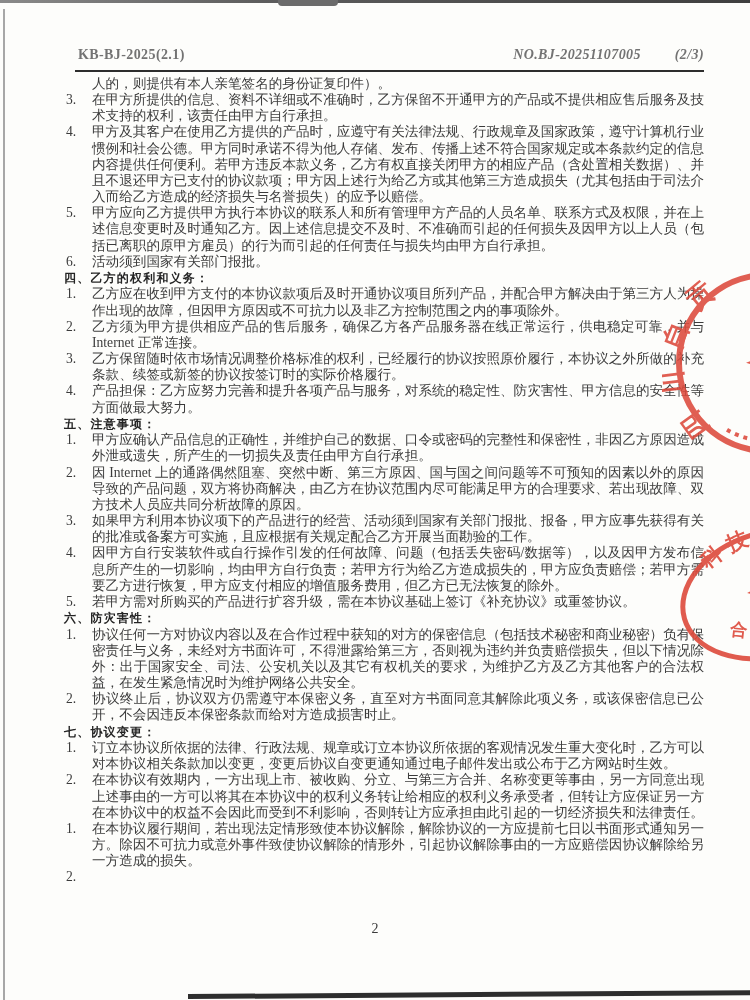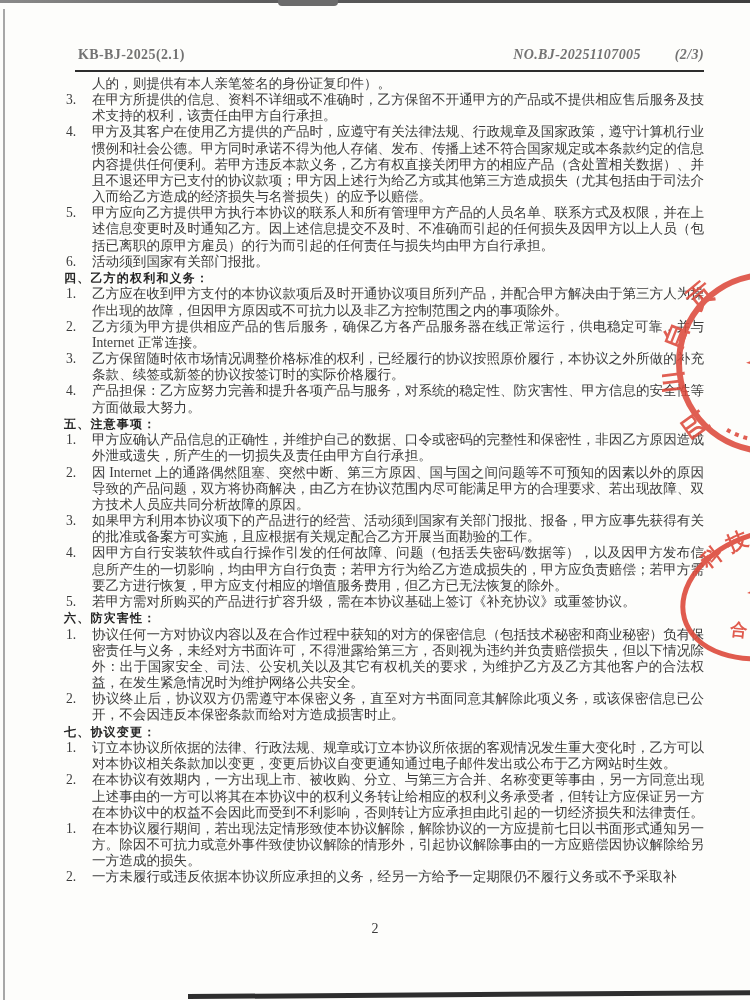--- a/index.html
+++ b/index.html
@@ -139,21 +139,20 @@
       <span class="num">2.</span>
       <span>在本协议有效期内，一方出现上市、被收购、分立、与第三方合并、名称变更等事由，另一方同意出现上述事由的一方可以将其在本协议中的权利义务转让给相应的权利义务承受者，但转让方应保证另一方在本协议中的权益不会因此而受到不利影响，否则转让方应承担由此引起的一切经济损失和法律责任。</span>
     </div>
 
     <div class="clause">
       <span class="num">1.</span>
       <span>在本协议履行期间，若出现法定情形致使本协议解除，解除协议的一方应提前七日以书面形式通知另一方。除因不可抗力或意外事件致使协议解除的情形外，引起协议解除事由的一方应赔偿因协议解除给另一方造成的损失。</span>
     </div>
     <div class="clause">
       <span class="num">2.</span>
-      <span>一方未履行或违反依据本协议所应承担的义务，经另一方给予一定期限仍不履行义务或不予采取补</span>
     </div>
   </div>
 
   <div class="page-num">2</div>
 
   <svg class="seal seal-round" viewBox="0 0 210 210" width="210" height="210">
     <g transform="rotate(-12 105 105)" fill="none">
       <circle cx="105" cy="105" r="88" stroke="#dd4a3c" stroke-width="6"></circle>
       <path id="sealArcA" d="M 105,19 A 86,86 0 1 1 104.9,19" fill="none"></path>
       <text font-size="26" letter-spacing="17" fill="#dd4a3c">

